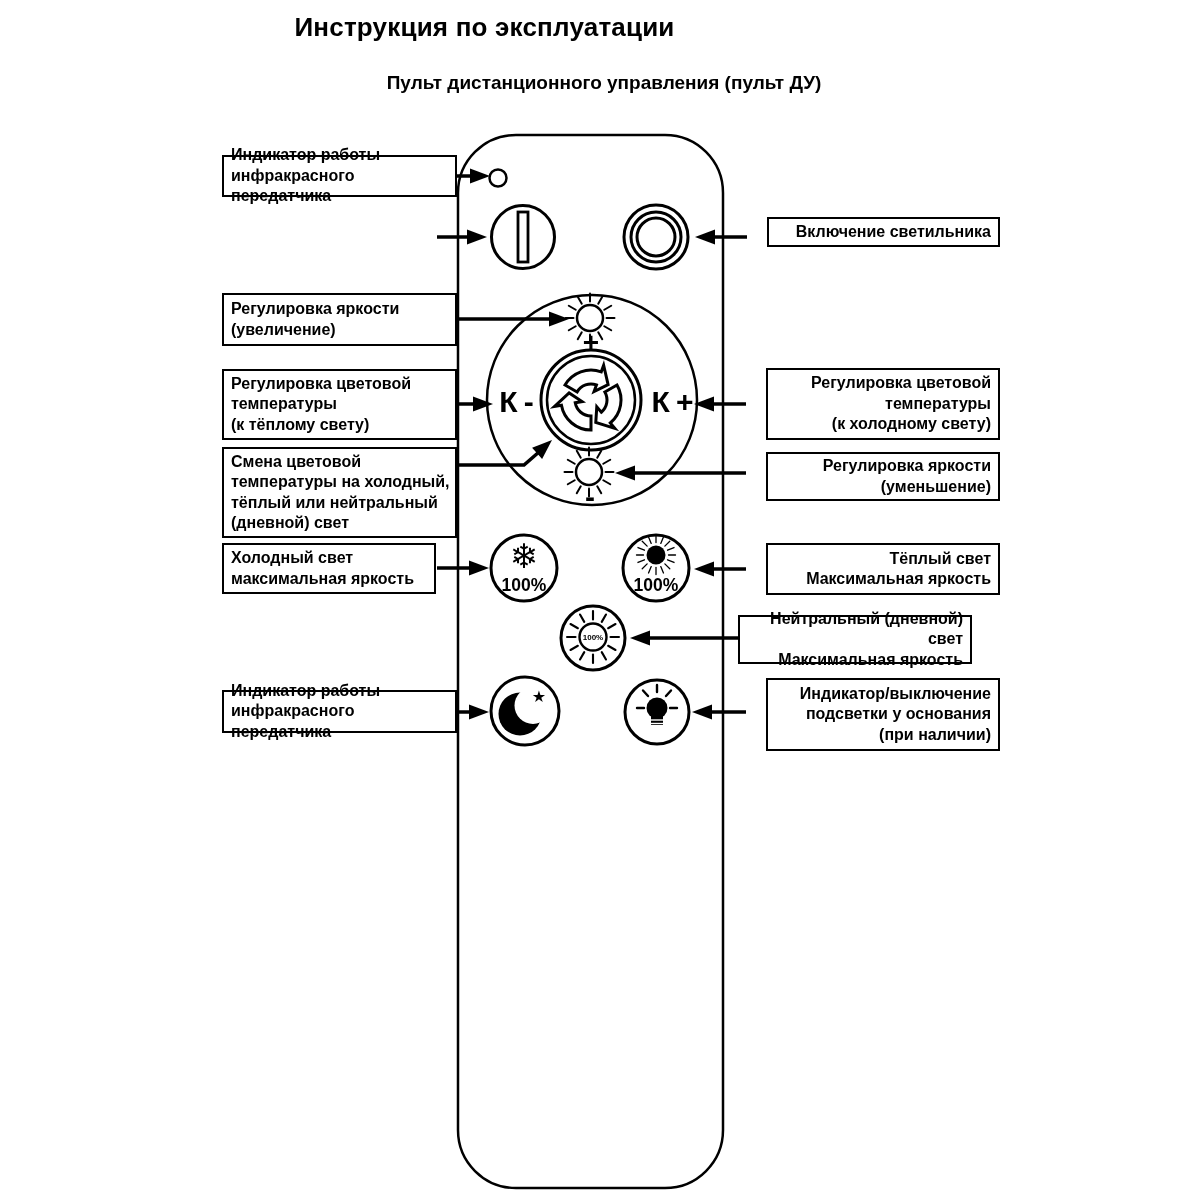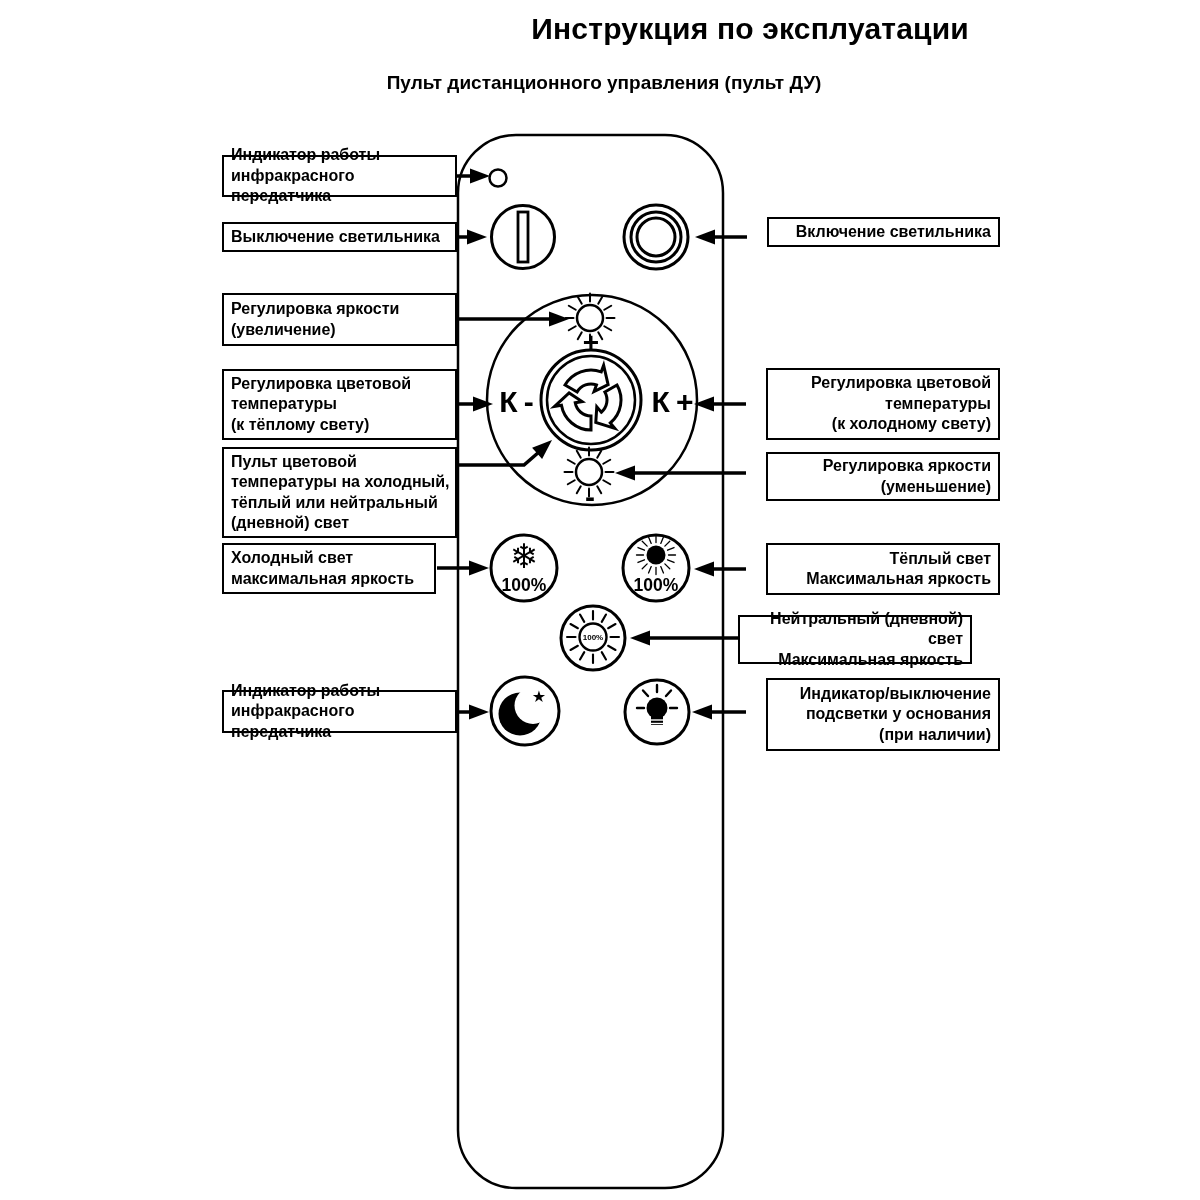--- a/index.html
+++ b/index.html
@@ -7,21 +7,21 @@
     position:relative;
     width:1200px;height:1200px;
     background:#ffffff;
     font-family:"Liberation Sans", sans-serif;
     color:#000;
     overflow:hidden;
   }
   #diagram-svg{position:absolute;left:0;top:0;}
   .page-title{
     position:absolute;left:0;top:12px;width:969px;
-    text-align:right;font-size:30px;font-weight:bold;letter-spacing:0.2px;
+    text-align:center;font-size:26px;font-weight:bold;letter-spacing:0.2px;
   }
   .page-subtitle{
     position:absolute;left:4px;top:72px;width:1200px;
     text-align:center;font-size:19px;font-weight:bold;
   }
   .label-box{
     position:absolute;
     box-sizing:border-box;
     border:2.5px solid #000;
     background:#ffffff;
@@ -224,27 +224,26 @@
       <polygon class="head" points="630,638 650,630.5 650,645.5"></polygon>
     </g>
     <g>
       <line class="conn" x1="746" y1="712" x2="711" y2="712"></line>
       <polygon class="head" points="692,712 712,704.5 712,719.5"></polygon>
     </g>
   </svg>
 
   <div class="label-box label-left" style="left:202px;top:155px;width:235px;height:42px;">Индикатор работы
 инфракрасного передатчика</div>
-  <div class="label-box label-left" style="left:202px;top:222px;width:235px;height:30px;">Выключение светильника</div>
   <div class="label-box label-left" style="left:202px;top:293px;width:235px;height:53px;">Регулировка яркости
 (увеличение)</div>
   <div class="label-box label-left" style="left:202px;top:369px;width:235px;height:71px;">Регулировка цветовой
 температуры
 (к тёплому свету)</div>
-  <div class="label-box label-left" style="left:202px;top:447px;width:235px;height:91px;">Пульт цветовой
+  <div class="label-box label-left" style="left:202px;top:447px;width:235px;height:91px;">Смена цветовой
 температуры на холодный,
 тёплый или нейтральный
 (дневной) свет</div>
   <div class="label-box label-left" style="left:202px;top:543px;width:214px;height:51px;">Холодный свет
 максимальная яркость</div>
   <div class="label-box label-left" style="left:202px;top:690px;width:235px;height:43px;">Индикатор работы
 инфракрасного передатчика</div>
 
   <div class="label-box label-right" style="left:747px;top:217px;width:233px;height:30px;">Включение светильника</div>
   <div class="label-box label-right" style="left:746px;top:368px;width:234px;height:72px;">Регулировка цветовой

